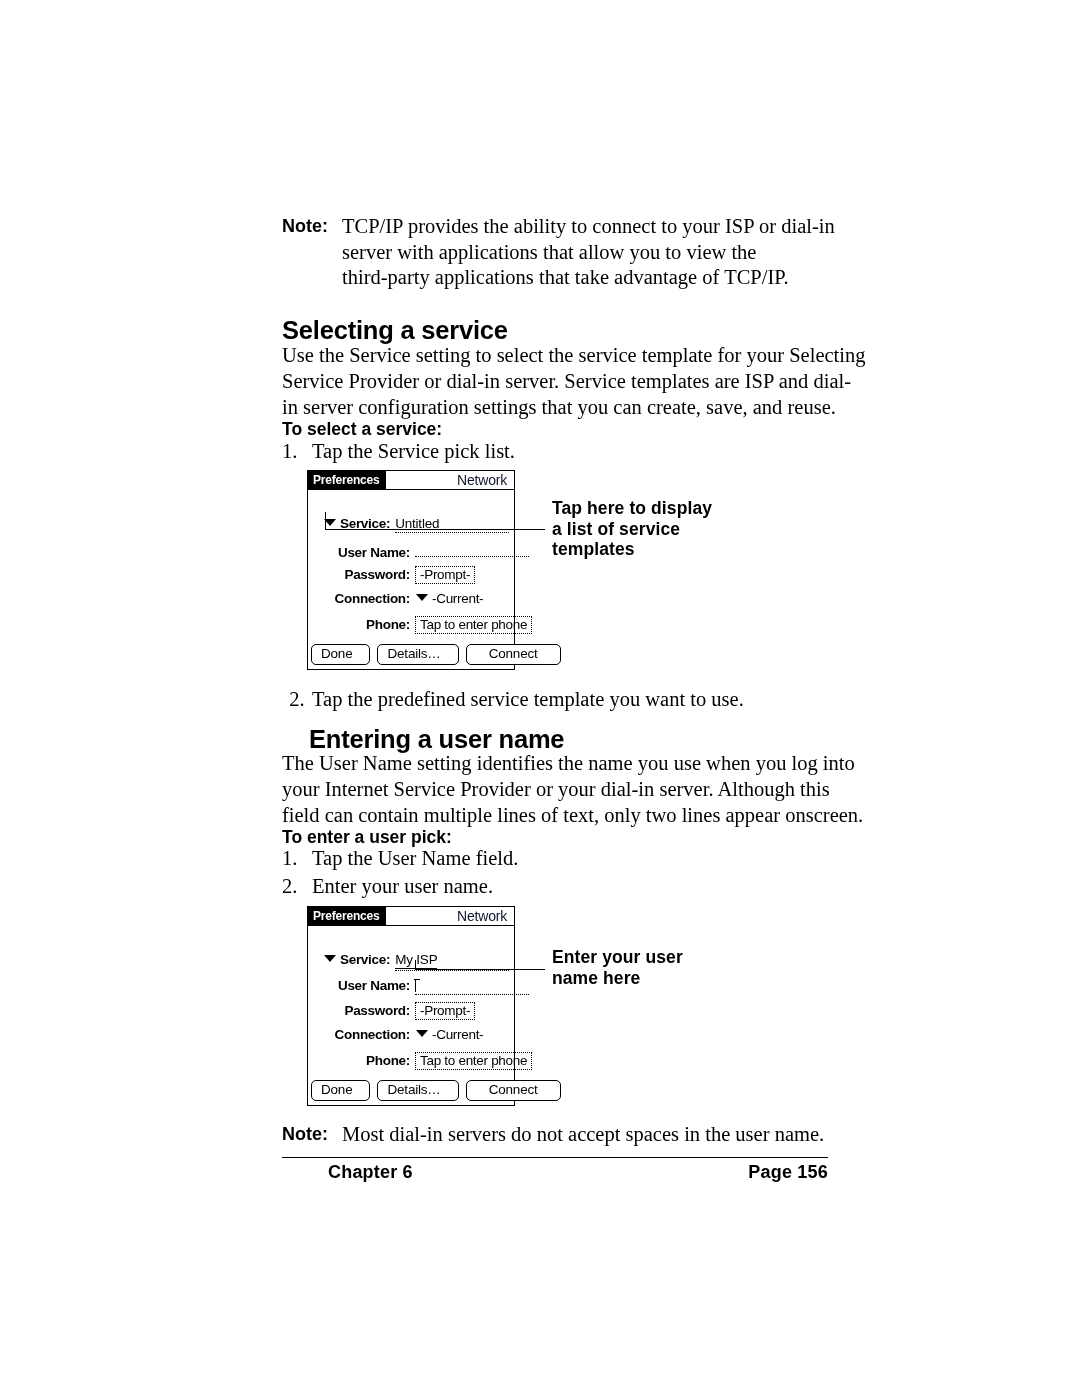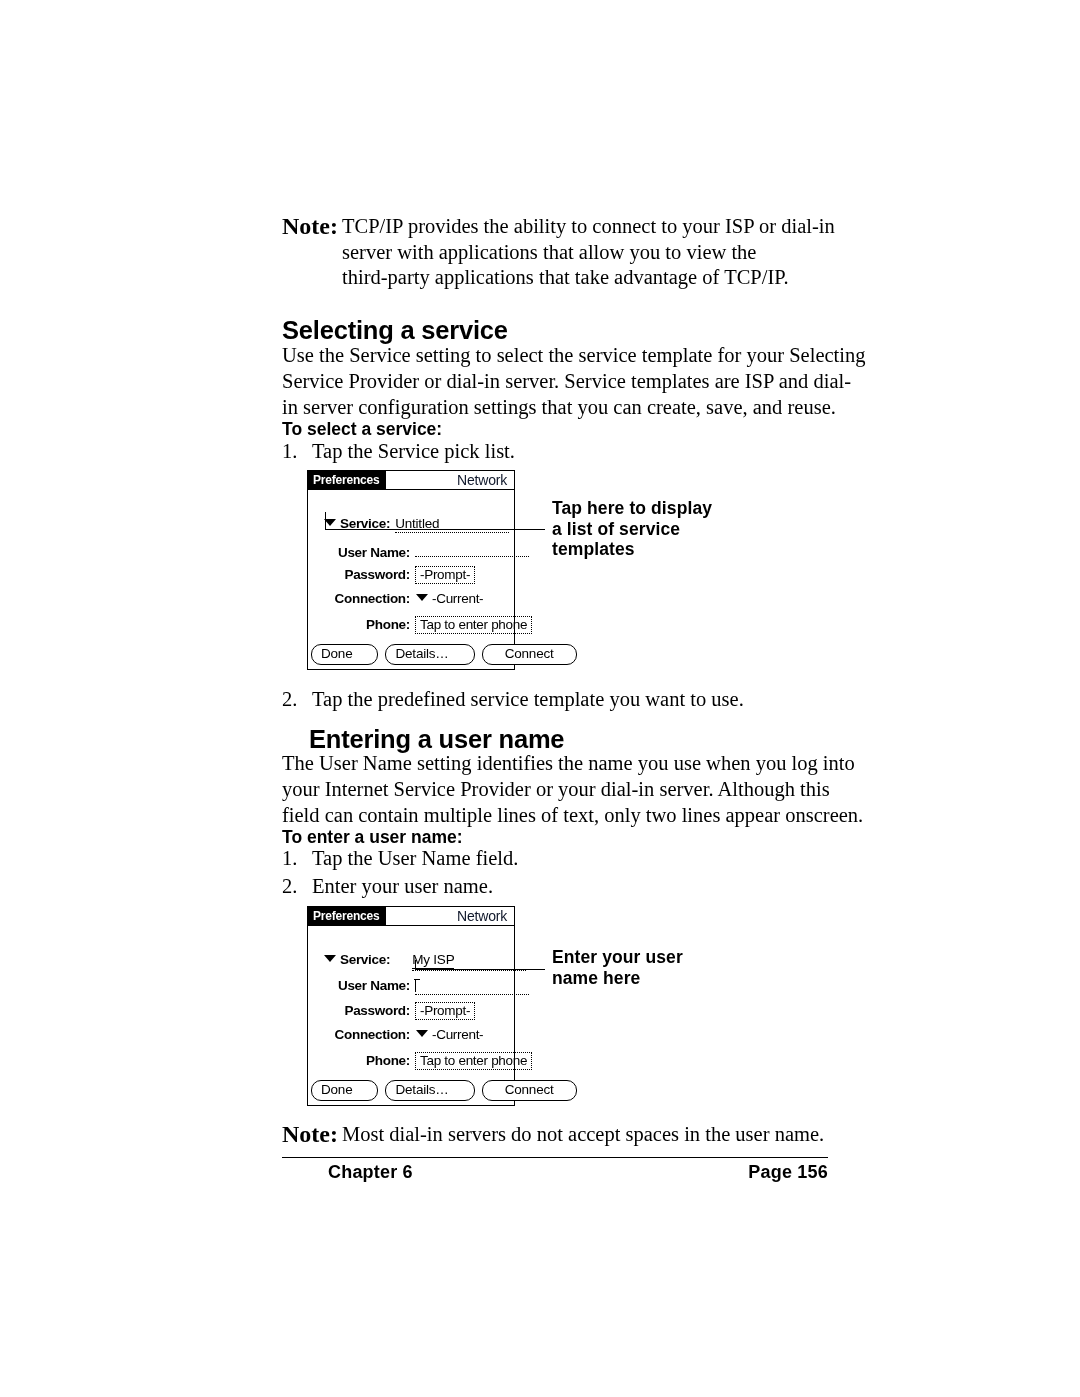--- a/index.html
+++ b/index.html
@@ -27,23 +27,23 @@
   .note-block {
     position: absolute;
     left: 282px;
     width: 548px;
   }
   .note-row {
     display: flex;
     align-items: flex-start;
   }
   .note-label {
-    font-family: Liberation Serif, serif;
-    font-weight: bold;
-    font-size: 24px;
+    font-family: Liberation Sans, sans-serif;
+    font-weight: bold;
+    font-size: 18px;
     line-height: 25.6px;
     width: 60px;
     flex: 0 0 60px;
   }
   .note-body {
     font-family: "Liberation Serif", serif;
     font-size: 20.5px;
     line-height: 25.6px;
     flex: 1 1 auto;
   }
@@ -233,25 +233,25 @@
 
   .palm-buttons {
     position: absolute;
     left: 3px;
     bottom: 3px;
     display: flex;
     gap: 7px;
   }
   .pbtn {
     border: 1.6px solid #000;
-    border-radius: 10px;
+    border-radius: 5px;
     font-size: 13.5px;
     letter-spacing: -0.2px;
     line-height: 16px;
-    padding: 1px 25px 2px 9px;
+    padding: 1px 17px 2px 9px;
     background: #fff;
     white-space: nowrap;
   }
 
   
   .footer-rule {
     position: absolute;
     left: 282px;
     width: 546px;
     border-top: 1.6px solid #000;
@@ -343,53 +343,53 @@
 
   <div class="leader-v" style="left:325px; top:512px; height:18px;"></div>
   <div class="leader-h" style="left:325px; top:529px; width:220px;"></div>
 
   <div class="callout" style="left:552px; top:498px;">
     <div>Tap here to display</div>
     <div>a list of service</div>
     <div>templates</div>
   </div>
 
-  <div class="step" style="top:687px;">
+  <div class="step" style="top:687px;text-align:center;">
     <span class="num">2.</span><span>Tap the predefined service template you want to use.</span>
   </div>
 
   <h2 class="section-head" style="top:724px;margin-left:27px;">Entering a user name</h2>
 
   <div class="para" style="top:751px;">
     <div>The User Name setting identifies the name you use when you log into</div>
     <div>your Internet Service Provider or your dial-in server. Although this</div>
     <div>field can contain multiple lines of text, only two lines appear onscreen.</div>
   </div>
 
-  <div class="sub-head" style="top:826px;">To enter a user name:</div>
+  <div class="sub-head" style="top:826px;">To enter a user pick:</div>
 
   <div class="step" style="top:846px;">
     <span class="num">1.</span><span>Tap the User Name field.</span>
   </div>
 
   <div class="step" style="top:874px;">
     <span class="num">2.</span><span>Enter your user name.</span>
   </div>
 
   <div class="palm" style="left:307px; top:906px;">
     <div class="palm-titlebar">
       <div class="palm-title-left">Preferences</div>
       <div class="palm-title-right">Network</div>
     </div>
     <div class="palm-body">
 
       <div class="fld" style="left:16px; top:26px;">
         <span class="tri"></span>
         <span class="fld-label">Service:</span>
-        <span class="val-dotted" style="width:114px; margin-left:22px;">
+        <span class="val-dotted" style="width:114px; margin-left:5px;">
           <span class="val-underline-solid">My ISP</span>
         </span>
       </div>
 
       <div class="fld" style="left:16px; top:51px;">
         <span class="fld-label" style="width:86px;">User Name:</span>
         <span class="val-dotted" style="width:114px; margin-left:5px; min-height:14px;">
           <span class="caret">
             <span class="caret-top"></span>
           </span>

